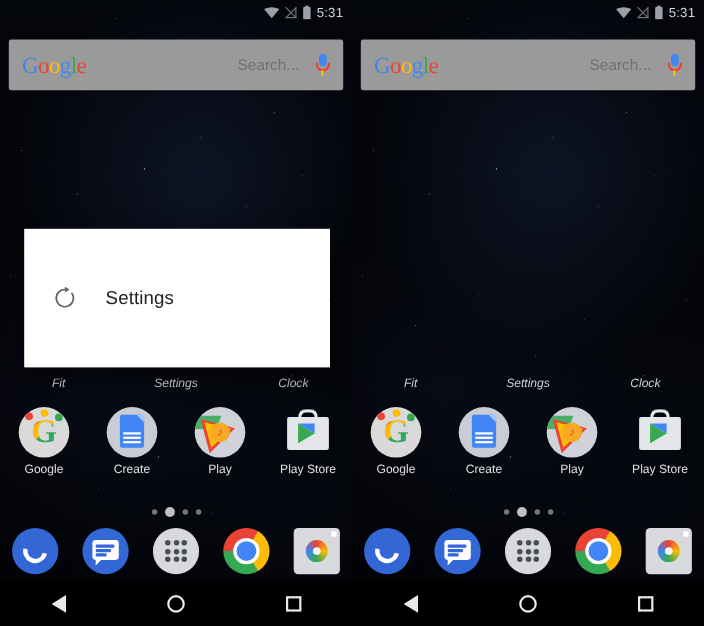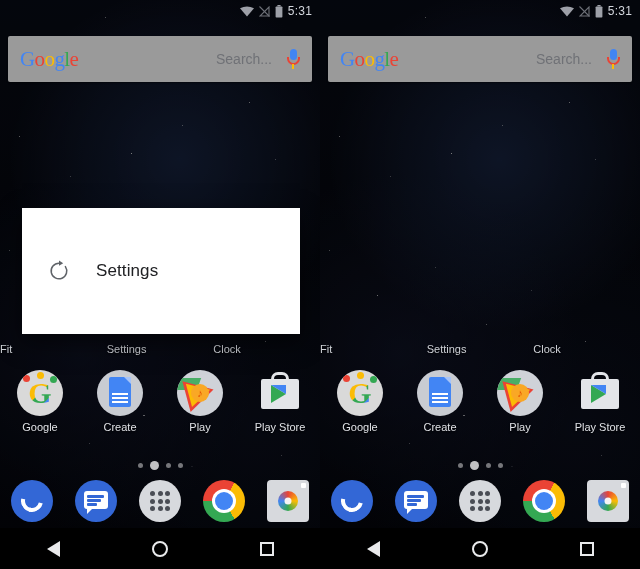--- a/index.html
+++ b/index.html
@@ -101,21 +101,21 @@
   .mic .stem { position:absolute; left:6px; top:16px; width:2px; height:5px; background:#fbbc05; }
 
   
   .labelrow {
     position: absolute; left: 0; right: 0; top: 341px; height: 16px;
     display: flex; align-items: center;
     z-index: 2;
     font-size: 11px; color: #cfd2d8;
     text-shadow: 0 1px 2px rgba(0,0,0,.9);
   }
-  .labelrow span { flex: 1; text-align: left; }
+  .labelrow span { flex: 1; text-align: center; font-style: italic; }
 
   .approw {
     position: absolute; left: 0; right: 0; top: 370px; height: 70px;
     display: flex; align-items: flex-start; z-index: 2;
   }
   .app { flex: 1; display: flex; flex-direction: column; align-items: center; gap: 5px; }
   .app-label {
     font-size: 11px; color: #dfe1e6;
     text-shadow: 0 1px 2px rgba(0,0,0,.95);
   }

